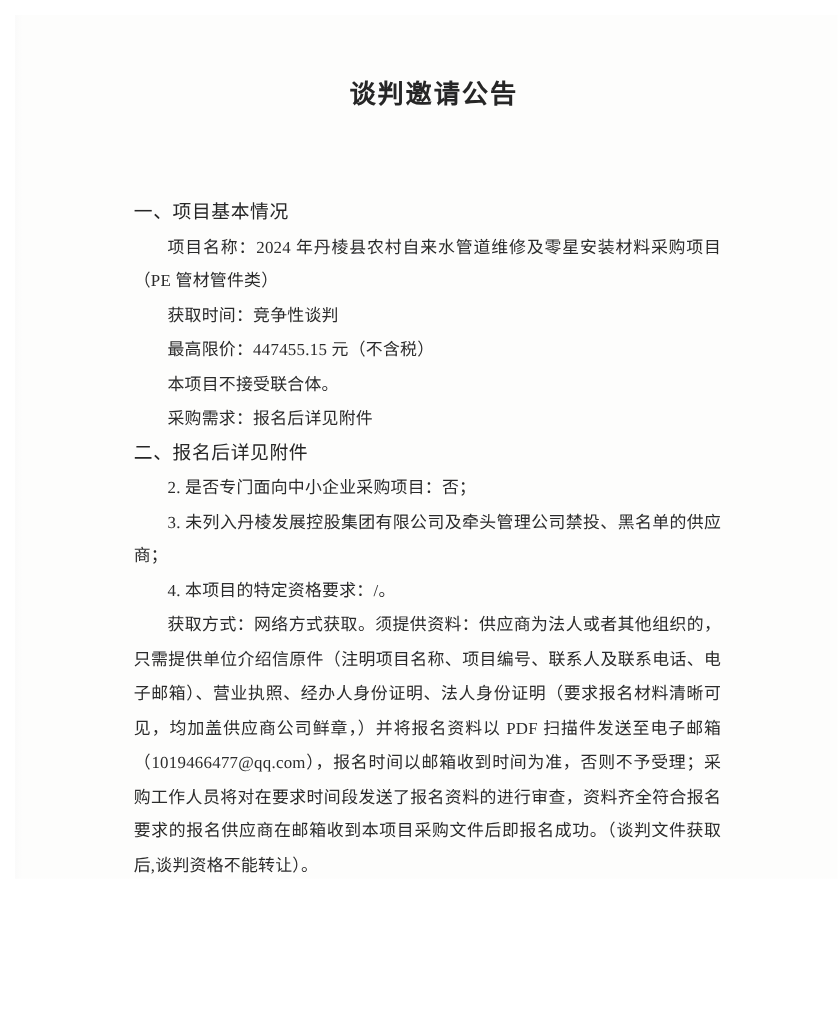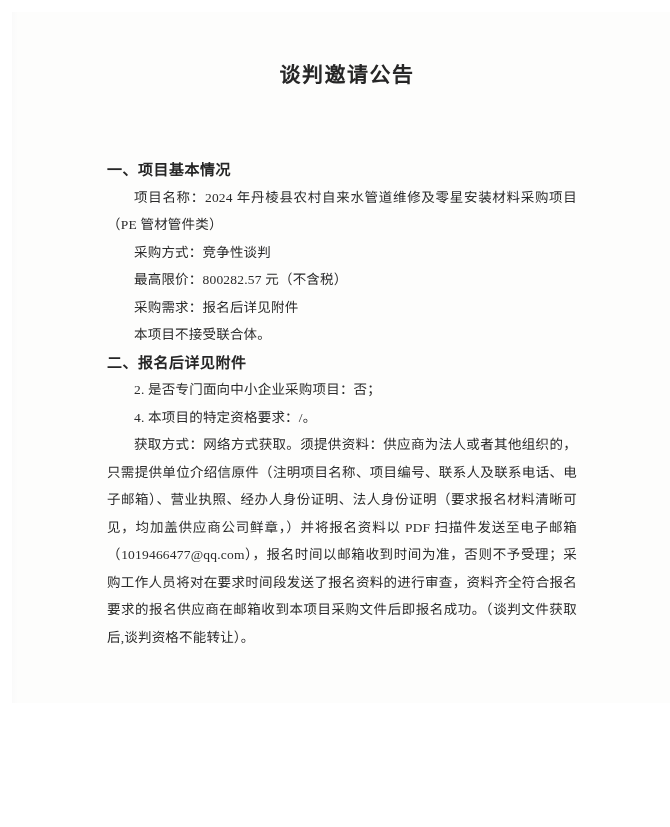--- a/index.html
+++ b/index.html
@@ -33,21 +33,21 @@
   .content {
     position: absolute;
     top: 144px;
     left: 95px;
     width: 470px;
   }
   .sec-heading {
     margin: 0;
     font-family: "Liberation Sans", "DejaVu Sans", sans-serif;
     font-size: 15px;
-    font-weight: 700;
+    font-weight: 400;
     line-height: 27.5px;
     color: #262626;
     letter-spacing: 0.5px;
   }
   .para {
     margin: 0;
     font-size: 13.5px;
     line-height: 27.5px;
     text-indent: 2em;
     text-align: justify;
@@ -59,25 +59,26 @@
 <body>
 
 <div class="page">
 
   <h1 class="doc-title">谈判邀请公告</h1>
 
   <div class="content">
 
     <h2 class="sec-heading">一、项目基本情况</h2>
     <p class="para">项目名称：2024 年丹棱县农村自来水管道维修及零星安装材料采购项目（PE 管材管件类）</p>
-    <p class="para">采购方式：竞争性谈判</p>
-    <p class="para">最高限价：800282.57 元（不含税）</p>
+    <p class="para">获取时间：竞争性谈判</p>
+    <p class="para">最高限价：447455.15 元（不含税）</p>
+    <p class="para">本项目不接受联合体。</p>
     <p class="para">采购需求：报名后详见附件</p>
-    <p class="para">本项目不接受联合体。</p>
 
     <h2 class="sec-heading">二、报名后详见附件</h2>
     <p class="para">2. 是否专门面向中小企业采购项目：否；</p>
+    <p class="para">3. 未列入丹棱发展控股集团有限公司及牵头管理公司禁投、黑名单的供应商；</p>
     <p class="para">4. 本项目的特定资格要求：/。</p>
 
     <p class="para">获取方式：网络方式获取。须提供资料：供应商为法人或者其他组织的，只需提供单位介绍信原件（注明项目名称、项目编号、联系人及联系电话、电子邮箱）、营业执照、经办人身份证明、法人身份证明（要求报名材料清晰可见，均加盖供应商公司鲜章，）并将报名资料以 PDF 扫描件发送至电子邮箱（1019466477@qq.com），报名时间以邮箱收到时间为准，否则不予受理；采购工作人员将对在要求时间段发送了报名资料的进行审查，资料齐全符合报名要求的报名供应商在邮箱收到本项目采购文件后即报名成功。（谈判文件获取后,谈判资格不能转让）。</p>
 
   </div>
 </div>
 
 </body></html>

